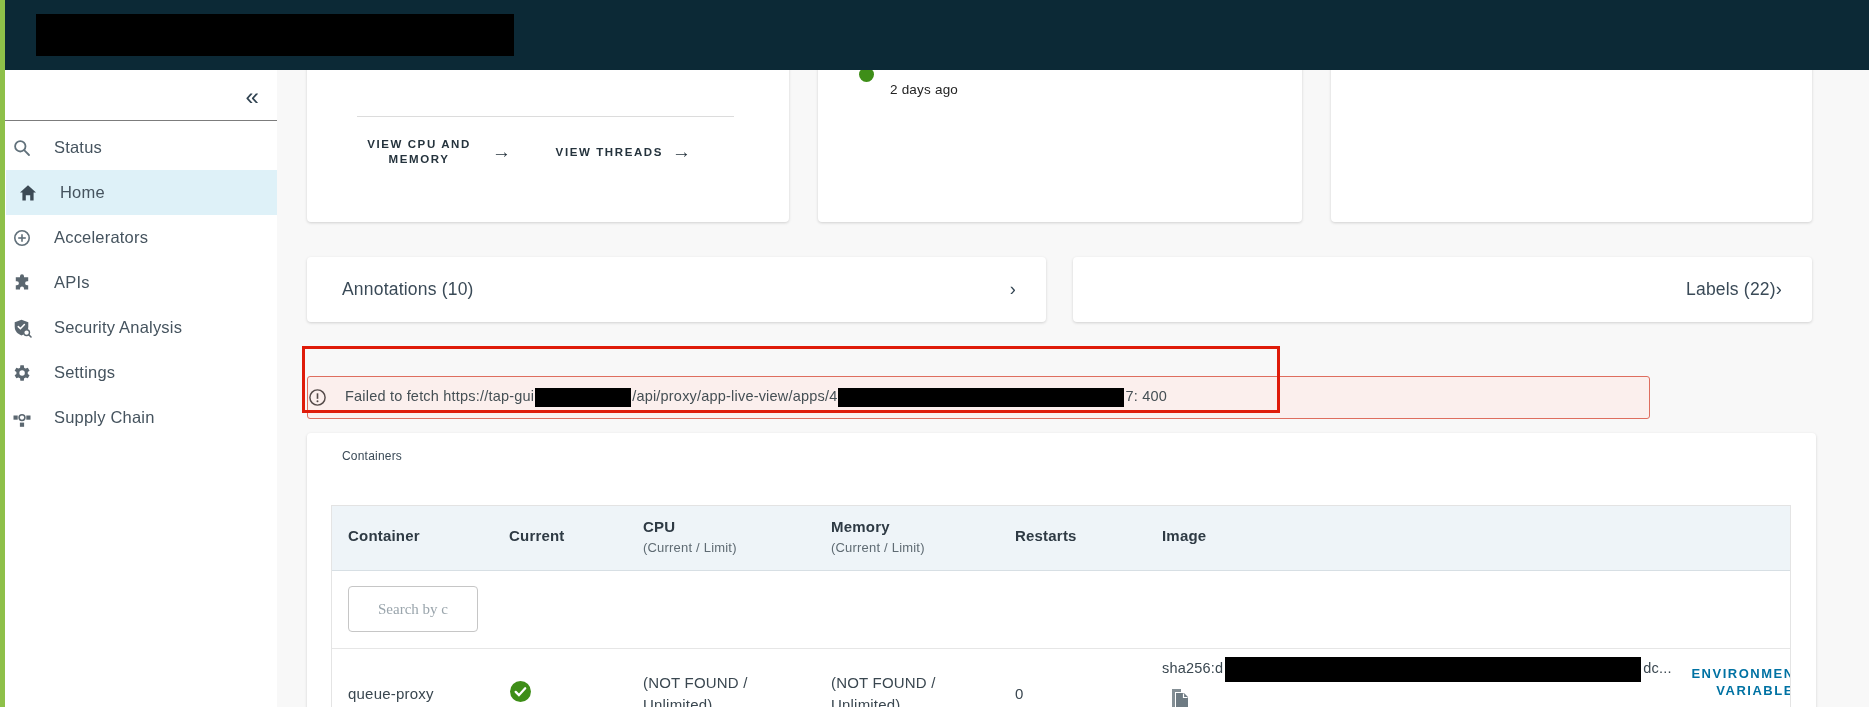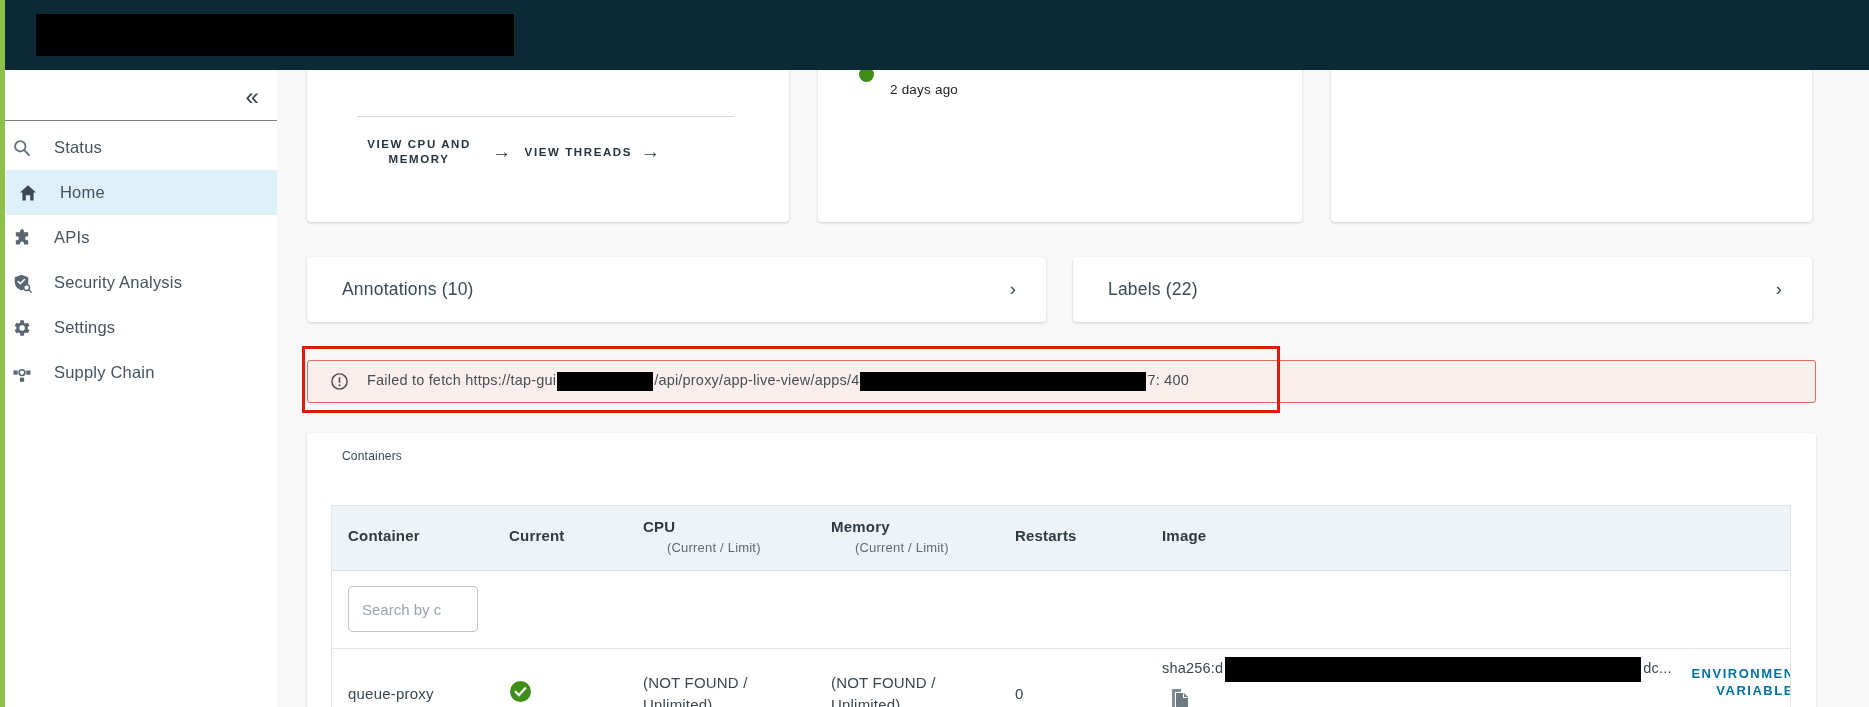--- a/index.html
+++ b/index.html
@@ -22,64 +22,64 @@
   .nav-item.selected{background:#def1f8;margin-left:6px;}
   .nav-item .ico{width:22px;height:22px;display:flex;align-items:center;justify-content:center;flex:0 0 22px;}
   .nav-item .lbl{font-size:16.5px;color:#45535e;}
 
   
   .card{position:absolute;background:#fff;border-radius:4px;box-shadow:0 1px 3px rgba(0,0,0,.16);}
   .card-metrics{left:307px;top:45px;width:482px;height:177px;}
   .card-activity{left:818px;top:45px;width:484px;height:177px;}
   .card-empty{left:1331px;top:45px;width:481px;height:177px;}
   .metrics-divider{position:absolute;left:50px;right:55px;top:71px;border-top:1px solid #dcdcdc;}
-  .metrics-links{position:absolute;left:48px;top:92px;display:flex;align-items:center;gap:12px;}
+  .metrics-links{position:absolute;left:48px;top:92px;display:flex;align-items:center;gap:43px;}
   .mlink{display:flex;align-items:center;gap:9px;color:#25333d;font-weight:700;font-size:11.5px;
          letter-spacing:1.6px;cursor:pointer;text-transform:uppercase;}
   .mlink .txt{width:128px;text-align:center;line-height:15px;}
   .mlink .txt2{width:auto;}
   .mlink .arrow{font-size:19px;font-weight:400;}
   .status-dot{position:absolute;left:859px;top:67px;width:15px;height:15px;border-radius:50%;background:#3e8e18;z-index:20;}
   .activity-time{position:absolute;left:890px;top:82px;font-size:13.5px;color:#232323;z-index:20;}
 
   .card-annotations{left:307px;top:257px;width:739px;height:65px;display:flex;align-items:center;
                     justify-content:space-between;padding:0 30px 0 35px;box-sizing:border-box;cursor:pointer;}
   .card-labels{left:1073px;top:257px;width:739px;height:65px;display:flex;align-items:center;
-               justify-content:space-between;padding:0 30px 0 35px;box-sizing:border-box;cursor:pointer;}
+               justify-content:flex-end;padding:0 30px 0 35px;box-sizing:border-box;cursor:pointer;}
   .panel-title{font-size:17.5px;color:#3a4a57;}
   .chev{font-size:18px;color:#314351;}
 
   
-  .alert{position:absolute;left:307px;top:360px;width:1509px;height:43px;box-sizing:border-box;
+  .alert{position:absolute;left:307px;top:376px;width:1343px;height:43px;box-sizing:border-box;
          background:#fbefed;border:1px solid #de6e5f;border-radius:3px;display:flex;align-items:center;
-         padding-left:22px;gap:18px;z-index:10;}
+         gap:18px;z-index:10;}
   .alert-text{font-size:14.5px;color:#454f54;white-space:nowrap;}
   .redact{display:inline-block;background:#000;vertical-align:middle;}
   .redact-a{width:96px;height:19px;margin:0 1px;}
   .redact-b{width:286px;height:19px;margin:0 1px;}
 
   
   .red-rect{position:absolute;left:302px;top:346px;width:972px;height:61px;border:3px solid #df1b09;
             z-index:45;pointer-events:none;}
 
   
   .card-containers{left:307px;top:433px;width:1509px;height:320px;}
   .containers-title{position:absolute;left:35px;top:16px;font-size:12px;color:#3a4a57;}
   .table{position:absolute;left:24px;top:72px;width:1460px;box-sizing:border-box;
          border-left:1px solid #e4e4e4;border-right:1px solid #e4e4e4;overflow:hidden;}
   .t-head{display:grid;grid-template-columns:161px 134px 188px 184px 147px 520px 1fr;
           background:#eef4f8;border-top:1px solid #e3e3e3;border-bottom:1px solid #d7dfe4;
           padding:12px 0 12px 16px;min-height:40px;}
   .th .h1{font-size:15px;font-weight:700;color:#2e3a44;}
-  .th .h2{font-size:13px;color:#5f6b73;margin-top:5px;margin-left:24px;}
+  .th .h2{font-size:13px;color:#5f6b73;margin-top:5px;}
   .th.single .h1{margin-top:9px;}
   .t-search{height:77px;border-bottom:1px solid #e6e6e6;background:#fff;}
   .search-input{margin:15px 0 0 16px;width:130px;height:46px;box-sizing:border-box;border:1px solid #c6c6c6;
-                border-radius:4px;font-family:Liberation Sans, sans-serif;font-size:15px;color:#454f54;
-                padding:0 13px;outline:none;}
+                border-radius:4px;font-family:Liberation Serif, serif;font-size:15px;color:#454f54;
+                padding:0 29px;outline:none;}
   .search-input::placeholder{color:#9aa5ac;}
   .t-row{display:grid;grid-template-columns:161px 134px 188px 184px 147px 520px 1fr;
          padding:8px 0 8px 16px;position:relative;background:#fff;min-height:90px;box-sizing:border-box;}
   .cell{font-size:15px;color:#3a4750;line-height:22px;}
   .cell-name{align-self:center;}
   .cell-status{align-self:center;}
   .cell-2l{align-self:center;}
   .cell-restarts{align-self:center;}
   .cell-image{padding-top:0;}
   .sha-line{white-space:nowrap;font-size:14.5px;color:#3a4750;}
@@ -116,20 +116,30 @@
       <div class="nav-item selected">
         <span class="ico">
           <svg width="20" height="20" viewBox="0 0 20 20">
               <path d="M10 2.2 18 9.4h-2.4v8h-3.4v-5.2H7.8v5.2H4.4v-8H2z" fill="#3c4a55"></path>
             </svg>
         </span>
         <span class="lbl">Home</span>
       </div>
 
 
+      <div class="nav-item">
+        <span class="ico">
+          <svg width="20" height="20" viewBox="0 0 20 20">
+              <circle cx="10" cy="10" r="7.2" fill="none" stroke="#61707a" stroke-width="1.6"></circle>
+              <line x1="10" y1="6.2" x2="10" y2="13.8" stroke="#61707a" stroke-width="1.6"></line>
+              <line x1="6.2" y1="10" x2="13.8" y2="10" stroke="#61707a" stroke-width="1.6"></line>
+            </svg>
+        </span>
+        <span class="lbl">Accelerators</span>
+      </div>
 
       <div class="nav-item">
         <span class="ico">
           <svg width="20" height="20" viewBox="0 0 20 20">
               <path fill="#5b6770" d="M8 3.2a2 2 0 0 1 4 0v1.1h4.2v4h-1.1a2 2 0 1 0 0 4h1.1v4.1H12v-1a2 2 0 1 0-4 0v1H3.8v-4.1h1.1a2 2 0 1 0 0-4H3.8v-4H8z"></path>
             </svg>
         </span>
         <span class="lbl">APIs</span>
       </div>
 

